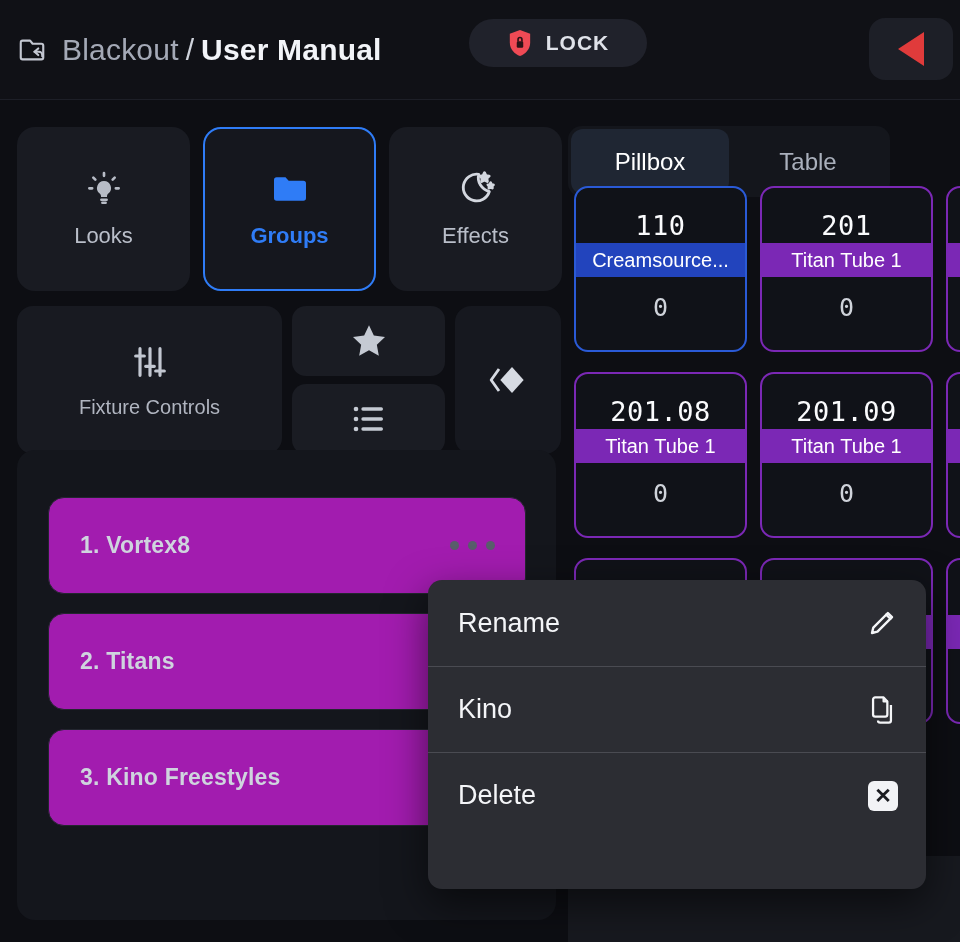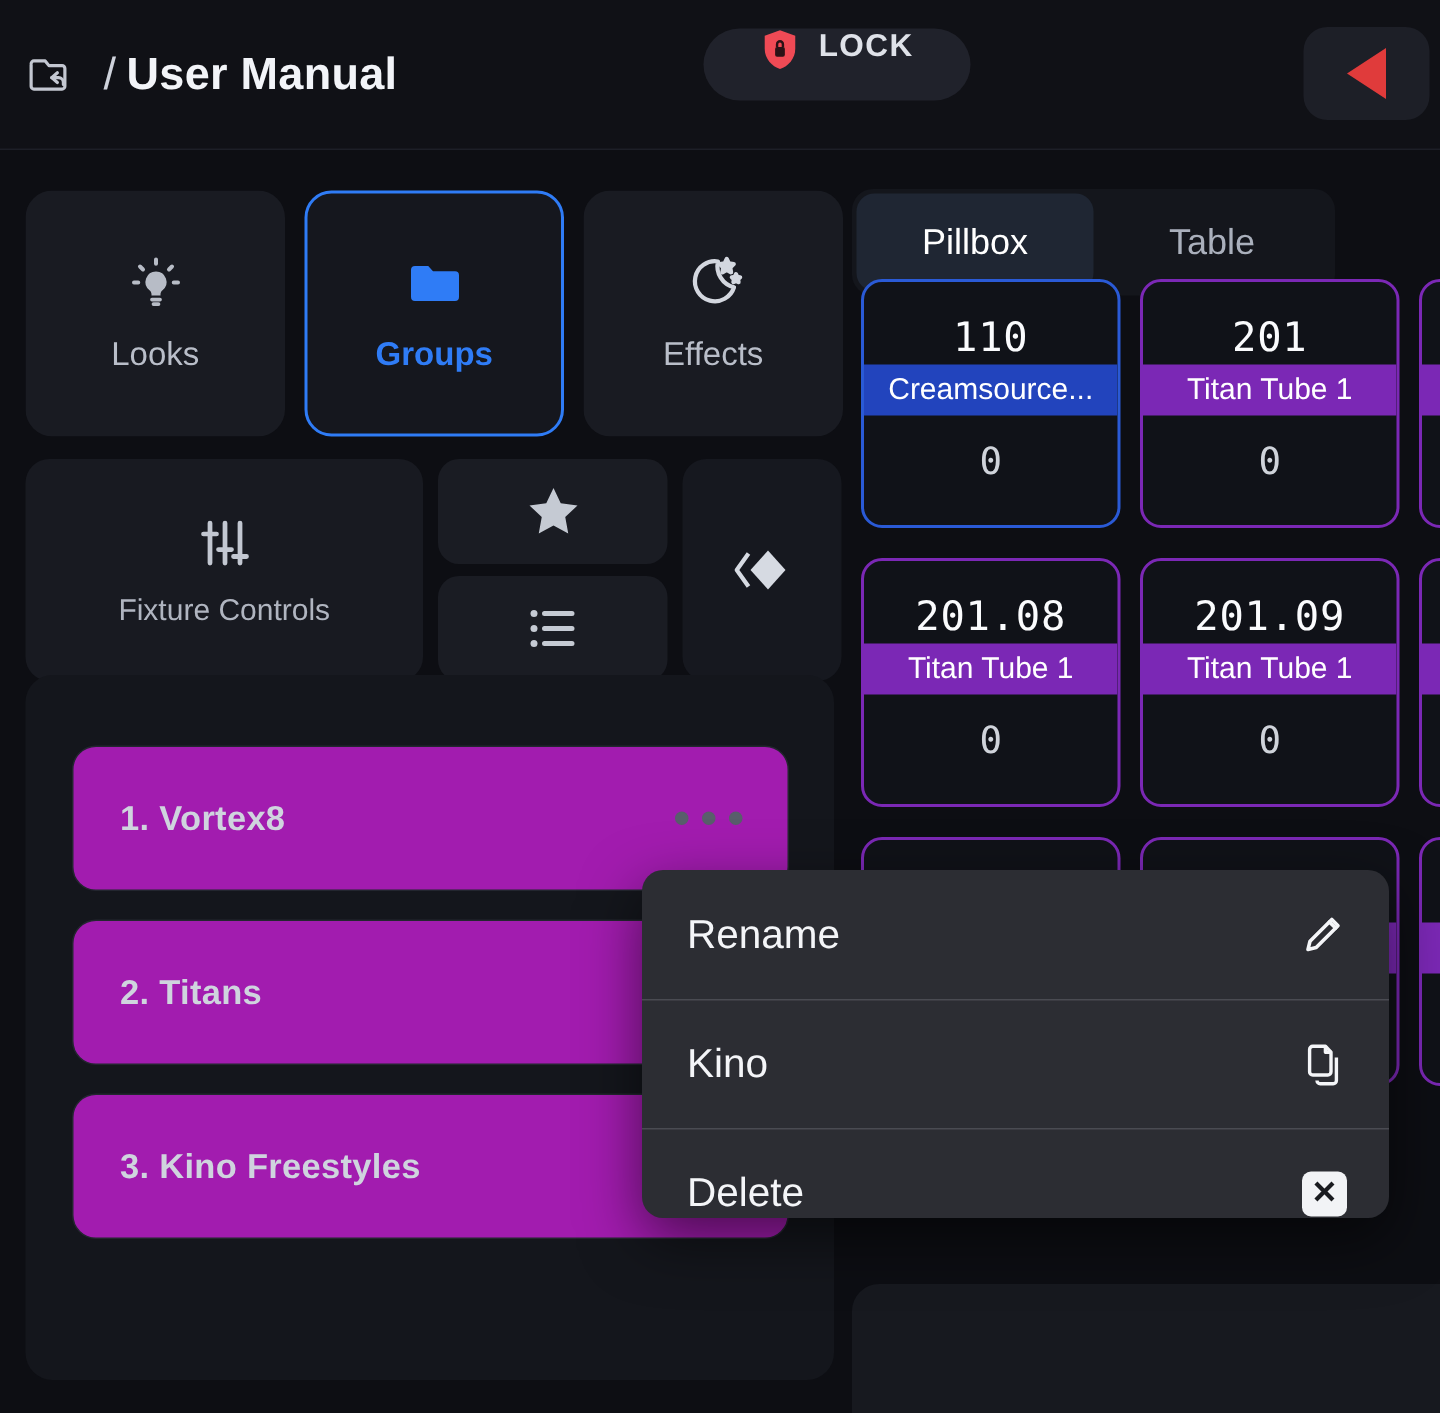--- a/index.html
+++ b/index.html
@@ -20,21 +20,21 @@
   }
   .back-icon { margin-left: 17px; width: 30px; height: 30px; color: #c3c7d1; flex: 0 0 auto; }
   .crumbs { margin-left: 15px; display: flex; align-items: baseline; white-space: nowrap; }
   .crumb-parent { font-size: 30px; color: #a4a9b6; font-weight: 400; letter-spacing: .2px; }
   .crumb-sep { font-size: 30px; color: #cfd3dc; margin: 0 7px; }
   .crumb-current { font-size: 30px; color: #f2f4f8; font-weight: 700; letter-spacing: .2px; }
 
   .lock-btn {
     position: absolute; left: 469px; top: 19px; width: 178px; height: 48px;
     background: #20222b; border: none; border-radius: 30px;
-    display: flex; justify-content: center; gap: 13px;
+    display: flex; align-items: center; justify-content: center; gap: 13px;
     cursor: pointer;
   }
   .lock-label { font-size: 21px; font-weight: 700; color: #dfe2e9; letter-spacing: 1px; }
   .shield-icon { width: 26px; height: 28px; display: block; }
 
   .collapse-btn {
     position: absolute; left: 869px; top: 18px; width: 84px; height: 62px;
     background: #1d1f27; border-radius: 16px; border: none; cursor: pointer;
     display: flex; align-items: center; justify-content: center;
   }
@@ -124,21 +124,21 @@
   }
 
   
   .bottom-sheet {
     position: absolute; left: 2px; top: 756px; width: 394px; height: 86px;
     background: #17191f; border-top-left-radius: 18px;
   }
 
   
   .ctx-menu {
-    position: absolute; left: 428px; top: 580px; width: 498px; height: 232px;
+    position: absolute; left: 428px; top: 580px; width: 498px; height: 309px;
     background: #2c2d33; border-radius: 14px; overflow: hidden;
     box-shadow: 0 14px 40px rgba(0,0,0,.55);
     text-align: right;
   }
   .ctx-item {
     height: 86px; display: flex; align-items: center; justify-content: space-between;
     padding: 0 28px 0 30px; cursor: pointer;
   }
   .ctx-item + .ctx-item { border-top: 1px solid #4a4b52; }
   .ctx-label { font-size: 27px; color: #f4f5f8; }
@@ -156,20 +156,21 @@
 
   <div class="header">
     <span class="back-icon">
       <svg viewBox="0 0 24 24" fill="none" stroke="currentColor" stroke-width="1.7" stroke-linecap="round" stroke-linejoin="round">
         <path d="M3 6.5V18a1.5 1.5 0 0 0 1.5 1.5h15A1.5 1.5 0 0 0 21 18V8.5a1.5 1.5 0 0 0-1.5-1.5h-7L10.5 4.5h-6A1.5 1.5 0 0 0 3 6"></path>
         <path d="M17 16l-3-2.6 3-2.6"></path>
           <path d="M14 13.4h3.6a2.6 2.6 0 0 1 2.6 2.6v1"></path>
       </svg>
     </span>
     <div class="crumbs">
+      <span class="crumb-parent">Blackout</span>
       <span class="crumb-sep">/</span>
       <span class="crumb-current">User Manual</span>
     </div>
 
     <button class="lock-btn">
       <span class="shield-icon">
         <svg viewBox="0 0 24 26" fill="#ef4a55">
           <path d="M12 1 2.6 4.4v8.1C2.6 18.7 7 23.3 12 25c5-1.7 9.4-6.3 9.4-12.5V4.4z"></path>
           <rect x="9" y="11.4" width="6" height="6" rx="1.2" fill="#2a1216"></rect>
           <path d="M10.2 11.6v-1.9a1.8 1.8 0 0 1 3.6 0v1.9" fill="none" stroke="#2a1216" stroke-width="1.5"></path>

